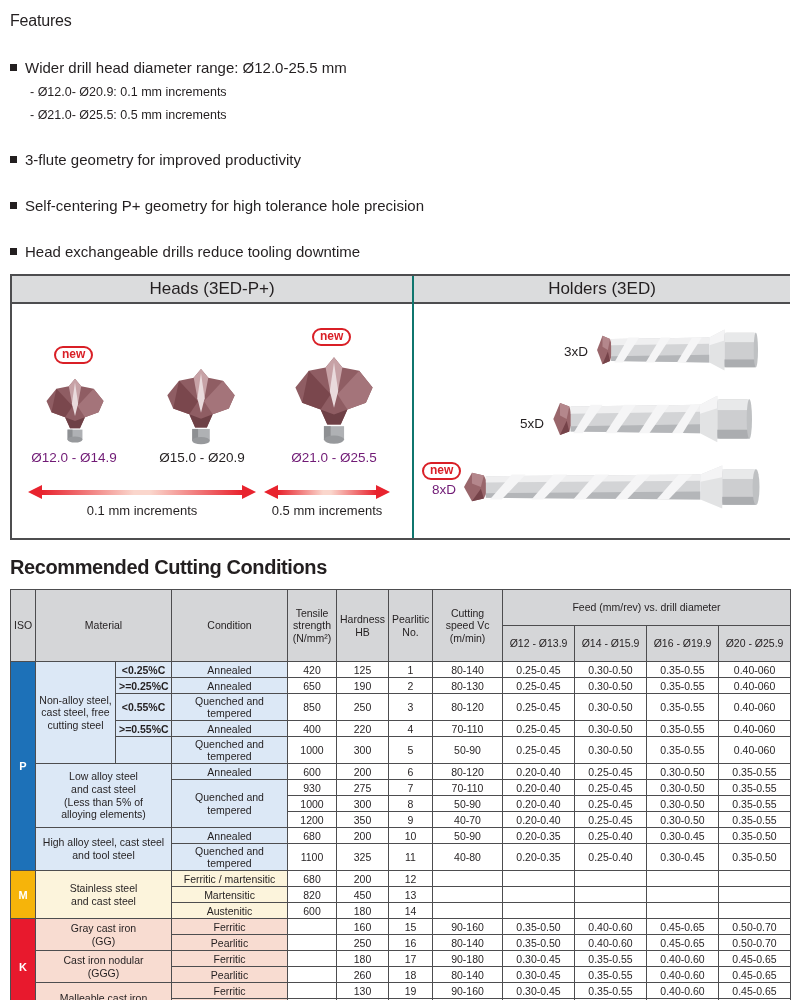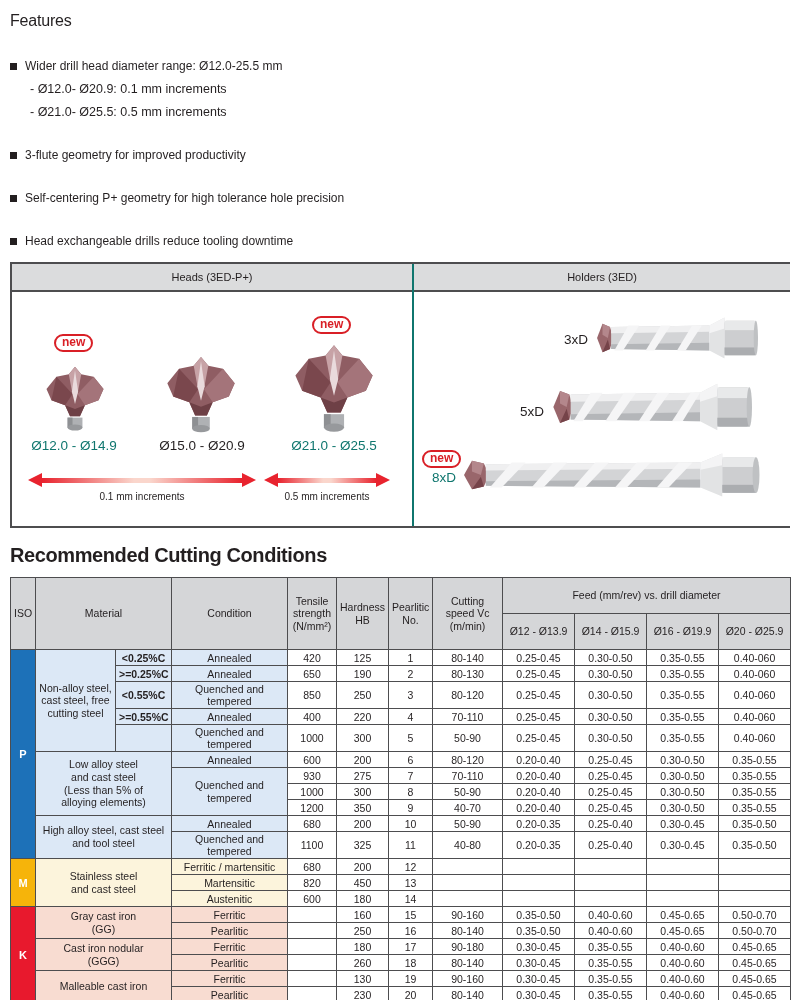--- a/index.html
+++ b/index.html
@@ -8,47 +8,47 @@
     width:800px; height:1000px;
     font-family:"Liberation Sans", sans-serif;
     color:#231F20;
     position:relative;
     overflow:hidden;
   }
   .page { padding:10px 10px 0 10px; }
 
   
   .features-title { font-size:16px; font-weight:normal; letter-spacing:-0.2px; margin:2px 0 6px 0; }
-  .feat-main { display:flex; align-items:center; gap:8px; margin-top:29px; font-size:12px; }
+  .feat-main { display:flex; align-items:center; gap:8px; margin-top:29px; font-size:15px; }
   .bullet { width:7px; height:7px; background:#231F20; flex:none; }
   .feat-sub { margin:9px 0 0 20px; font-size:12.5px; }
 
   
   .diagram { border:2px solid #4D4D4F; display:grid; grid-template-columns:400px 378px; height:266px; margin-top:14px; }
-  .panel-title { background:#DBDCDD; border-bottom:2px solid #4D4D4F; text-align:center; font-size:11px; height:28px; line-height:26px; }
+  .panel-title { background:#DBDCDD; border-bottom:2px solid #4D4D4F; text-align:center; font-size:17px; height:28px; line-height:26px; }
   .holders-panel { border-left:2px solid #0f766e; }
   .panel-body { position:relative; height:234px; background:#fff; }
 
   .abs { position:absolute; }
   .new-badge {
     display:inline-block; border:2px solid #D91F26; border-radius:9px;
     color:#D91F26; font-weight:bold; font-size:12px; line-height:13px;
     padding:0 6px 1px 6px; background:#fff;
   }
   .head-label { position:absolute; font-size:13.5px; white-space:nowrap; transform:translateX(-50%); }
-  .red-text { color:#0f766e; }
+  .red-text { color:#701a75; }
 
   .arrow-wrap { position:absolute; }
   .arrow { height:5px; margin:0 14px; position:relative;
     background:linear-gradient(90deg,#E8232E 0%,#FAD6CC 46%,#FAD6CC 54%,#E8232E 100%); }
   .arrow::before { content:""; position:absolute; left:-14px; top:-5px;
     border-top:7.5px solid transparent; border-bottom:7.5px solid transparent; border-right:14px solid #E8232E; }
   .arrow::after { content:""; position:absolute; right:-14px; top:-5px;
     border-top:7.5px solid transparent; border-bottom:7.5px solid transparent; border-left:14px solid #E8232E; }
-  .arrow-label { text-align:center; font-size:10px; margin-top:8px; }
+  .arrow-label { text-align:center; font-size:13px; margin-top:8px; }
 
   .holder-label { position:absolute; font-size:13.5px; }
 
   
   .cutting-title { font-size:20px; font-weight:bold; letter-spacing:-0.4px; margin:16px 0 10px 0; }
   table.cut { border-collapse:collapse; width:780px; table-layout:fixed; font-size:10.5px; }
   table.cut th, table.cut td { border:1px solid #4D4D4F; padding:1px 3px; height:16px; text-align:center; vertical-align:middle; }
   table.cut th { background:#D5D6D8; font-weight:normal; line-height:1.15; }
   tr.h1 { height:36px; } tr.h2 { height:36px; }
   td.mat { text-align:left; padding-left:5px; white-space:pre-line; border-right:none; line-height:1.2; }

